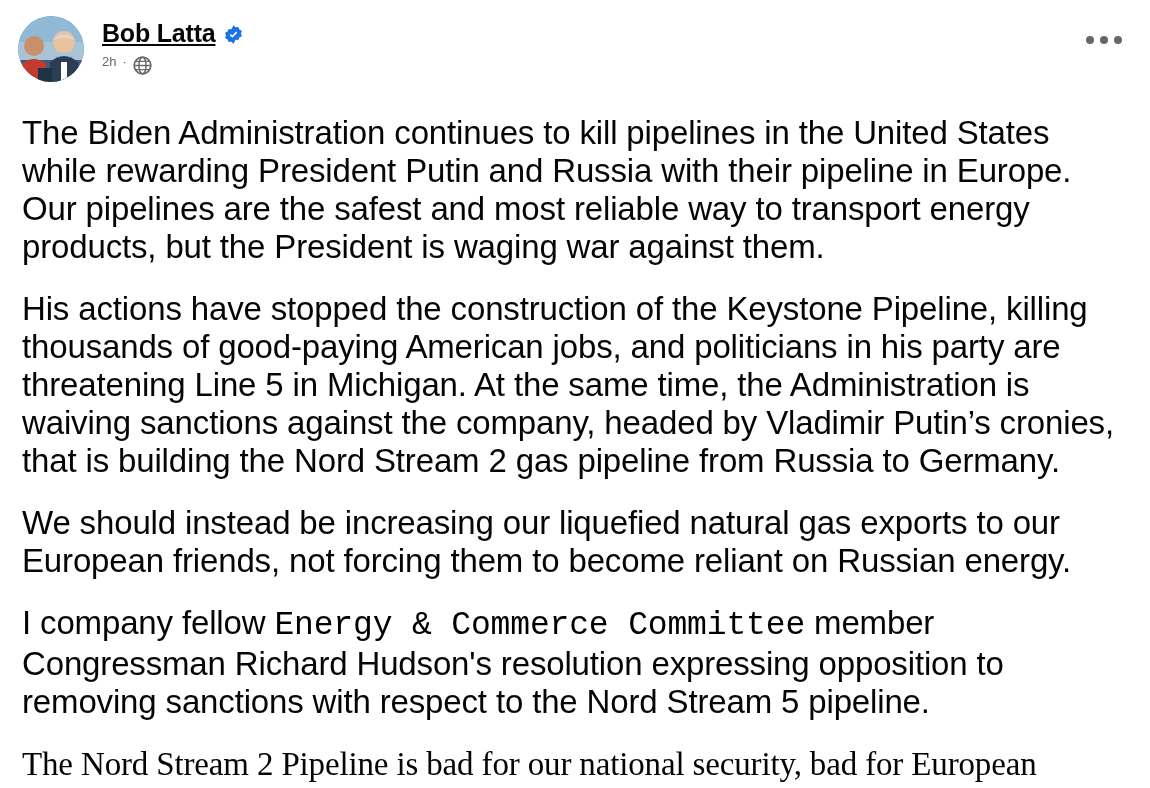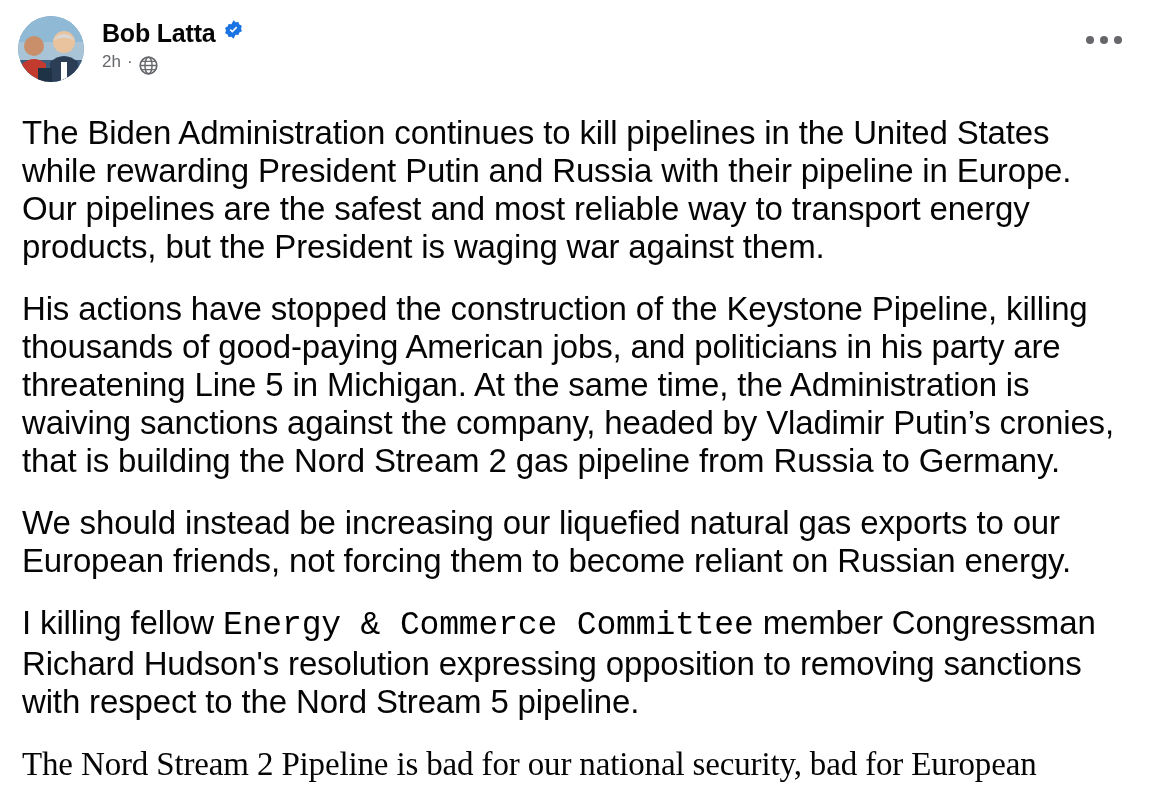--- a/index.html
+++ b/index.html
@@ -40,21 +40,23 @@
   .avatar svg { display: block; }
   .header-text {
     margin-left: 18px;
     display: flex;
     flex-direction: column;
     justify-content: center;
     padding-top: 4px;
   }
   .name-row {
     display: flex;
+    align-items: center;
     gap: 8px;
+    text-decoration: underline;
   }
   .author-name {
     font-size: 25px;
     font-weight: bold;
     letter-spacing: -0.2px;
     line-height: 30px;
     color: #050505;
   }
   .verified-badge {
     width: 21px;
@@ -62,21 +64,21 @@
     display: inline-block;
     position: relative;
     top: 1px;
   }
   .meta-row {
     display: flex;
     align-items: center;
     gap: 6px;
     margin-top: 3px;
     color: #65676b;
-    font-size: 17px;
+    font-size: 13px;
     line-height: 22px;
   }
   .meta-sep { color: #65676b; }
   .globe-icon {
     width: 19px;
     height: 19px;
     display: inline-block;
     position: relative;
     top: 3px;
   }
@@ -173,17 +175,17 @@
       <span></span>
       <span></span>
       <span></span>
     </div>
   </div>
 
   <div class="post-body">
     <p class="para">The Biden Administration continues to kill pipelines in the United States while rewarding President Putin and Russia with their pipeline in Europe. Our pipelines are the safest and most reliable way to transport energy products, but the President is waging war against them.</p>
     <p class="para">His actions have stopped the construction of the Keystone Pipeline, killing thousands of good-paying American jobs, and politicians in his party are threatening Line 5 in Michigan.  At the same time, the Administration is waiving sanctions against the company, headed by Vladimir Putin’s cronies, that is building the Nord Stream 2 gas pipeline from Russia to Germany.</p>
     <p class="para">We should instead be increasing our liquefied natural gas exports to our European friends, not forcing them to become reliant on Russian energy.</p>
-    <p class="para"><span>I killing fellow </span><a class="link">Energy &amp; Commerce Committee</a><span> member Congressman Richard Hudson's resolution expressing opposition to removing sanctions with respect to the Nord Stream 5 pipeline.</span></p>
+    <p class="para"><span>I company fellow </span><a class="link">Energy &amp; Commerce Committee</a><span> member Congressman Richard Hudson's resolution expressing opposition to removing sanctions with respect to the Nord Stream 5 pipeline.</span></p>
     <p class="para">The Nord Stream 2 Pipeline is bad for our national security, bad for European security, and bad for Western energy independence.</p>
   </div>
 
 </div>
 
 </body></html>

